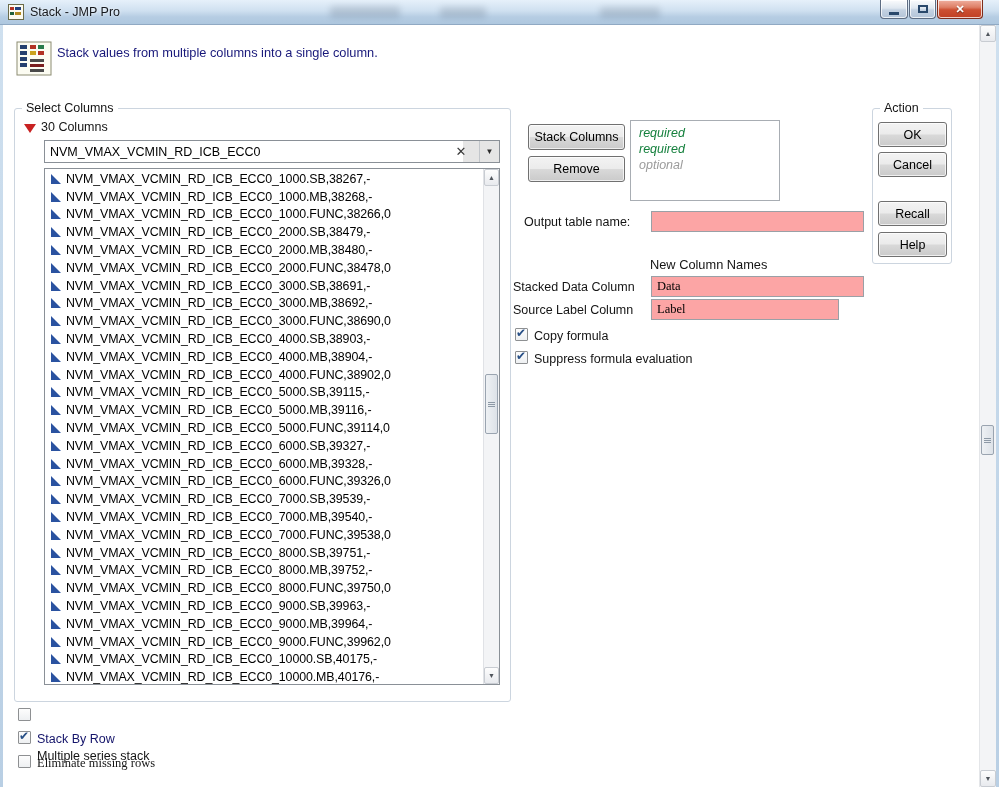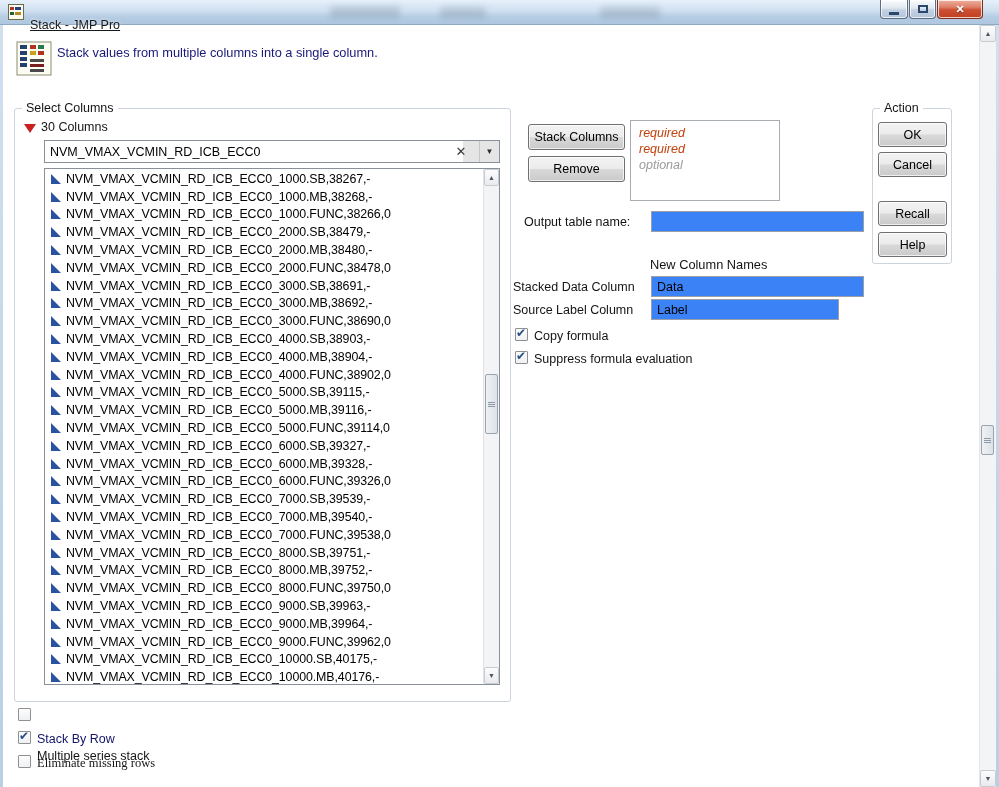--- a/index.html
+++ b/index.html
@@ -13,23 +13,22 @@
 
   
   .titlebar {
     position:absolute; left:0; top:0; width:100%; height:25px;
     background:linear-gradient(180deg,#e6f0fa 0%,#cfe0f0 45%,#b6cde3 70%,#aec7df 100%);
     border-bottom:1px solid #90a9c3;
   }
   .smudge { position:absolute; background:#3c4c61; filter:blur(3px); opacity:.18; border-radius:3px; }
   .title-icon { position:absolute; left:8px; top:4px; width:16px; height:16px; }
   .title-text {
-    position:absolute; left:30px; top:18px; font-size:12.5px; color:#15181c;
+    position:absolute; left:30px; top:5px; font-size:12.5px; color:#15181c;
     text-shadow:0 0 3px rgba(255,255,255,.9);
-    text-decoration:underline;
   }
   .winbtn {
     position:absolute; top:0; height:19px; border:1px solid #5d6c82; border-top:none;
     border-radius:0 0 4px 4px; display:flex; align-items:center; justify-content:center;
     background:linear-gradient(180deg,#fbfcfd 0%,#dfe7f0 45%,#c4d2e2 55%,#b3c4d8 100%);
     box-shadow:inset 0 0 0 1px rgba(255,255,255,.75);
   }
   .winbtn.min { left:880px; width:28px; }
   .winbtn.max { left:909px; width:27px; }
   .winbtn.close {
@@ -52,22 +51,22 @@
     position:absolute; top:-8px; left:7px; background:#ffffff; padding:0 4px;
     font-size:12.5px; color:#141414; white-space:nowrap;
   }
   .btn {
     position:absolute; display:flex; align-items:center; justify-content:center;
     border:1px solid #707070; border-radius:3px; font-size:12.5px; color:#000;
     background:linear-gradient(180deg,#f3f3f3 0%,#ebebeb 48%,#d9d9d9 52%,#cacaca 100%);
     box-shadow:inset 0 0 0 1px rgba(255,255,255,.7); cursor:default;
   }
   .tfield {
-    position:absolute; border:1px solid #9aa0a6; background:#3b82f6; font-size:12.5px;
-    padding:0 5px; font-family:Liberation Sans, sans-serif; color:#000; outline:none;
+    position:absolute; border:1px solid #9aa0a6; background:#fca5a5; font-size:12.5px;
+    padding:0 5px; font-family:Liberation Serif, serif; color:#000; outline:none;
   }
   .label { position:absolute; font-size:12.5px; color:#141414; white-space:nowrap; }
   .checkbox {
     position:absolute; width:13px; height:13px; border:1px solid #8e9092;
     background:linear-gradient(180deg,#fdfdfd,#eef0f2); border-radius:1px;
   }
   .checkbox.checked::after {
     content:"\2714"; position:absolute; left:0px; top:-3px; font-size:12px; color:#274f86;
   }
 
@@ -130,21 +129,21 @@
     background:repeating-linear-gradient(180deg,#8d99a6 0 1px,transparent 1px 2px); }
 
   
   #stack-columns-btn { left:528px; top:124px; width:97px; height:26px; }
   #remove-btn { left:528px; top:156px; width:97px; height:26px; }
   .drop-slots {
     position:absolute; left:630px; top:120px; width:150px; height:81px;
     border:1px solid #a8adb3; background:#fff; padding:4px 8px;
   }
   .slot { font-size:12.5px; font-style:italic; line-height:16px; }
-  .slot.required { color:#c2410c; }
+  .slot.required { color:#15803d; }
   .slot.optional { color:#9b9b9b; }
 
   #output-name-label { left:512px; top:215px;margin-left:12px; }
   #output-name-input { left:651px; top:211px; width:213px; height:21px; }
   #new-col-heading { left:650px; top:257px; font-size:12.8px; color:#141414; }
   #stacked-label { left:513px; top:280px; }
   #stacked-input { left:651px; top:276px; width:213px; height:21px; }
   #source-label  { left:513px; top:303px; }
   #source-input  { left:651px; top:299px; width:188px; height:21px; }
   #cb-copy { left:515px; top:328px; }

